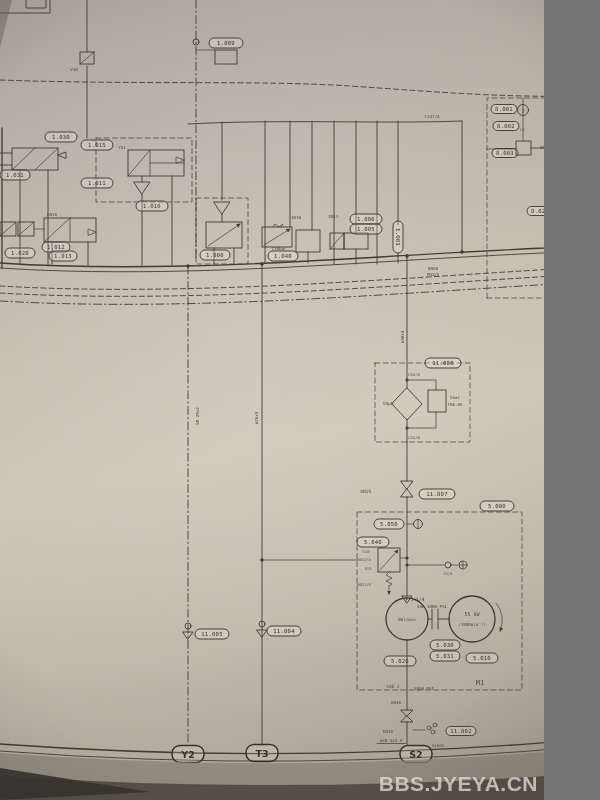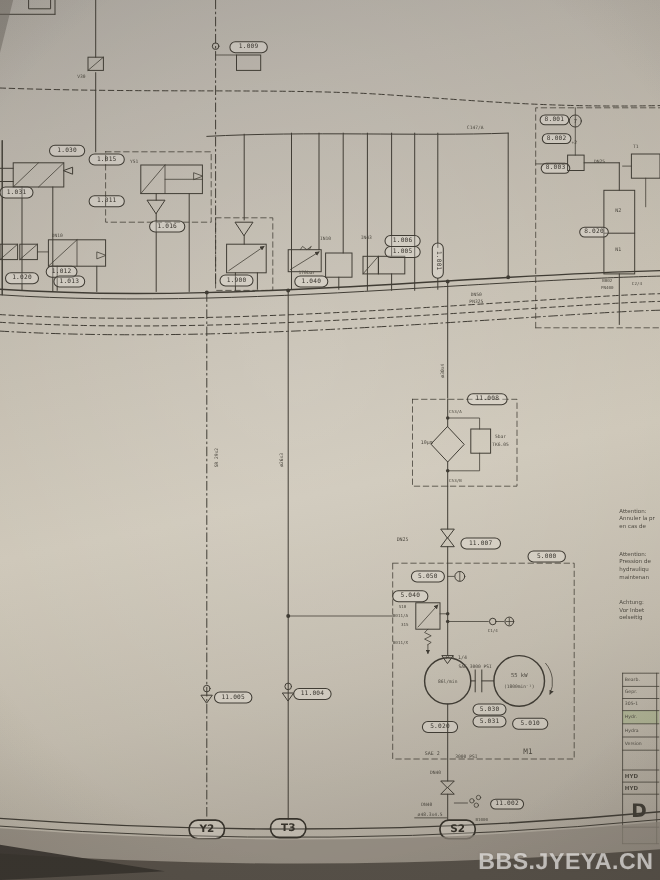--- a/index.html
+++ b/index.html
@@ -1,16 +1,16 @@
 <!DOCTYPE html>
 <html><head>
 <meta charset="utf-8">
 <style>
   html,body{margin:0;padding:0;background:#777;}
-  .shot{position:relative;width:600px;height:800px;overflow:hidden;
+  .shot{position:relative;width:544px;height:800px;overflow:hidden;
     background:
       radial-gradient(140% 120% at 45% 42%, rgba(255,255,255,.16), rgba(0,0,0,0) 55%),
       linear-gradient(168deg,#a5a098 0%,#b2aca2 14%,#c2bbad 38%,#ccc5b6 55%,#beb7a9 74%,#a9a296 92%,#9a938a 100%);
     font-family:"DejaVu Sans",sans-serif;}
   svg.schematic{position:absolute;inset:0;filter:blur(.33px) contrast(.97);}
   .vignette{position:absolute;inset:0;pointer-events:none;
     background:radial-gradient(115% 95% at 50% 45%, rgba(0,0,0,0) 55%, rgba(55,50,43,.20) 86%, rgba(42,38,33,.40) 100%);}
   .watermark{position:absolute;right:6px;bottom:4px;text-align:right;color:rgba(255,255,255,.60);
     line-height:1.08;text-shadow:0 0 2px rgba(110,100,88,.45);z-index:5;}
   .wm1{display:block;font:bold 21px "Liberation Sans",sans-serif;letter-spacing:.5px;}

